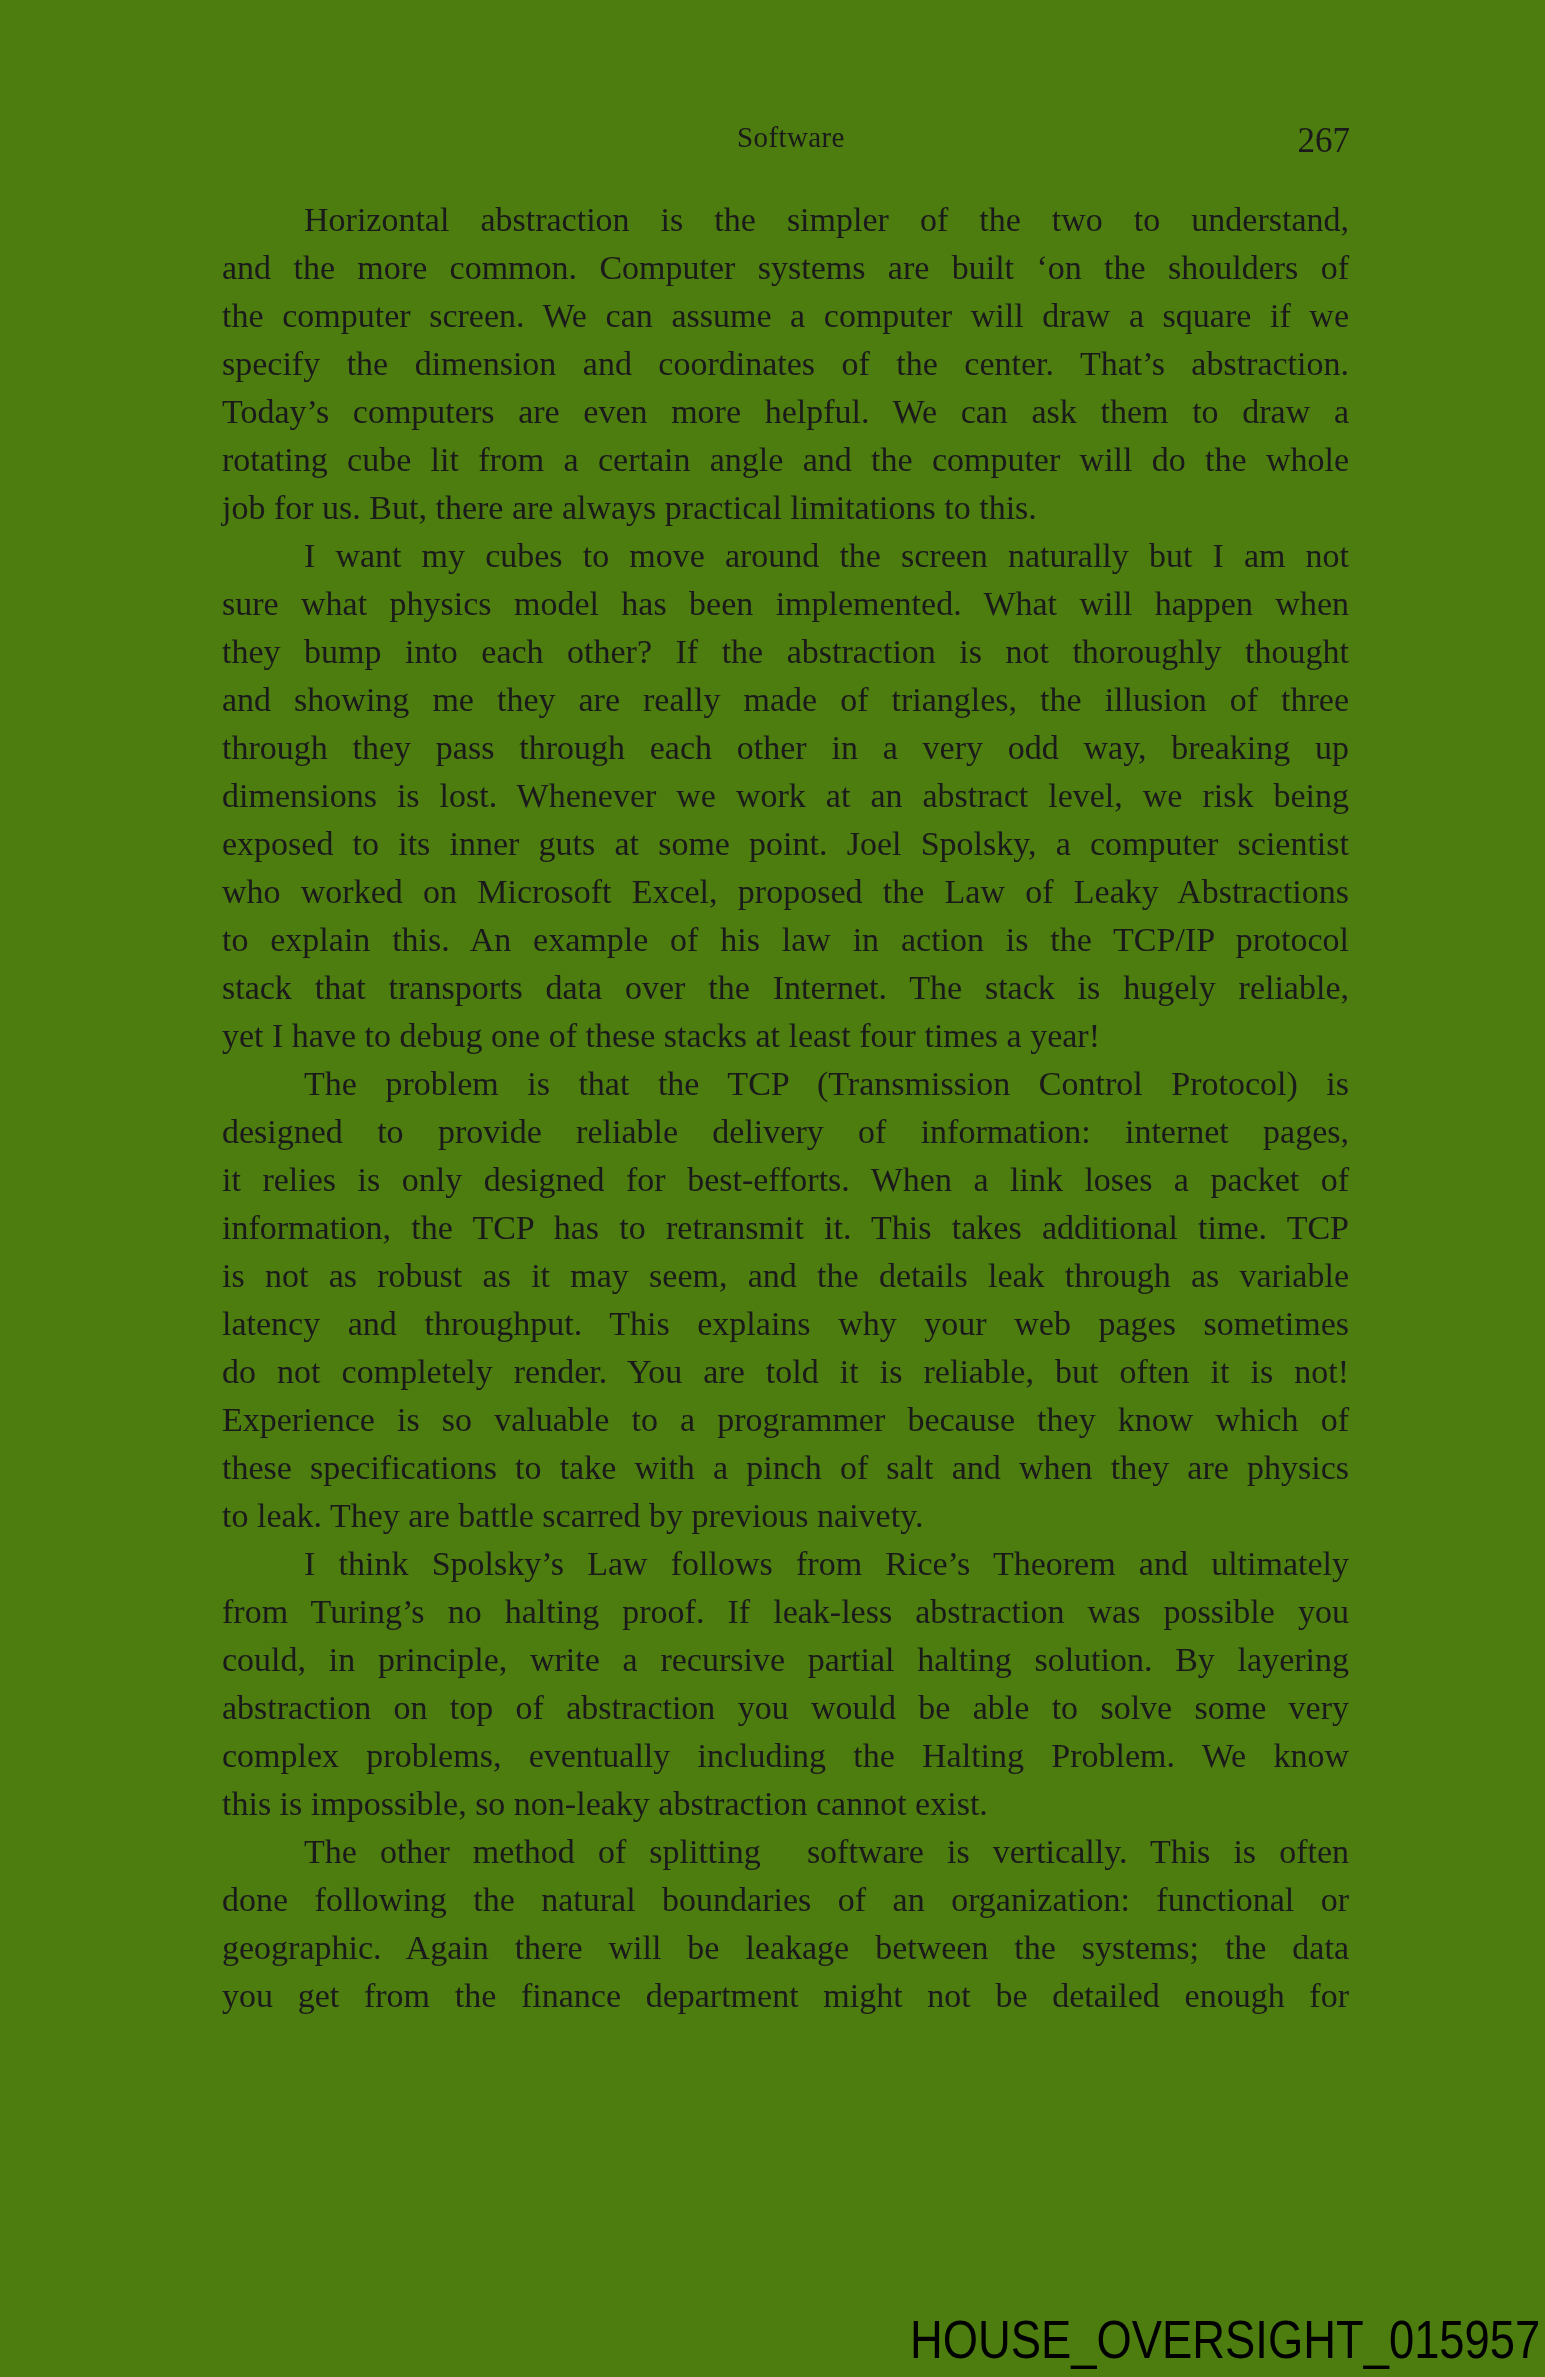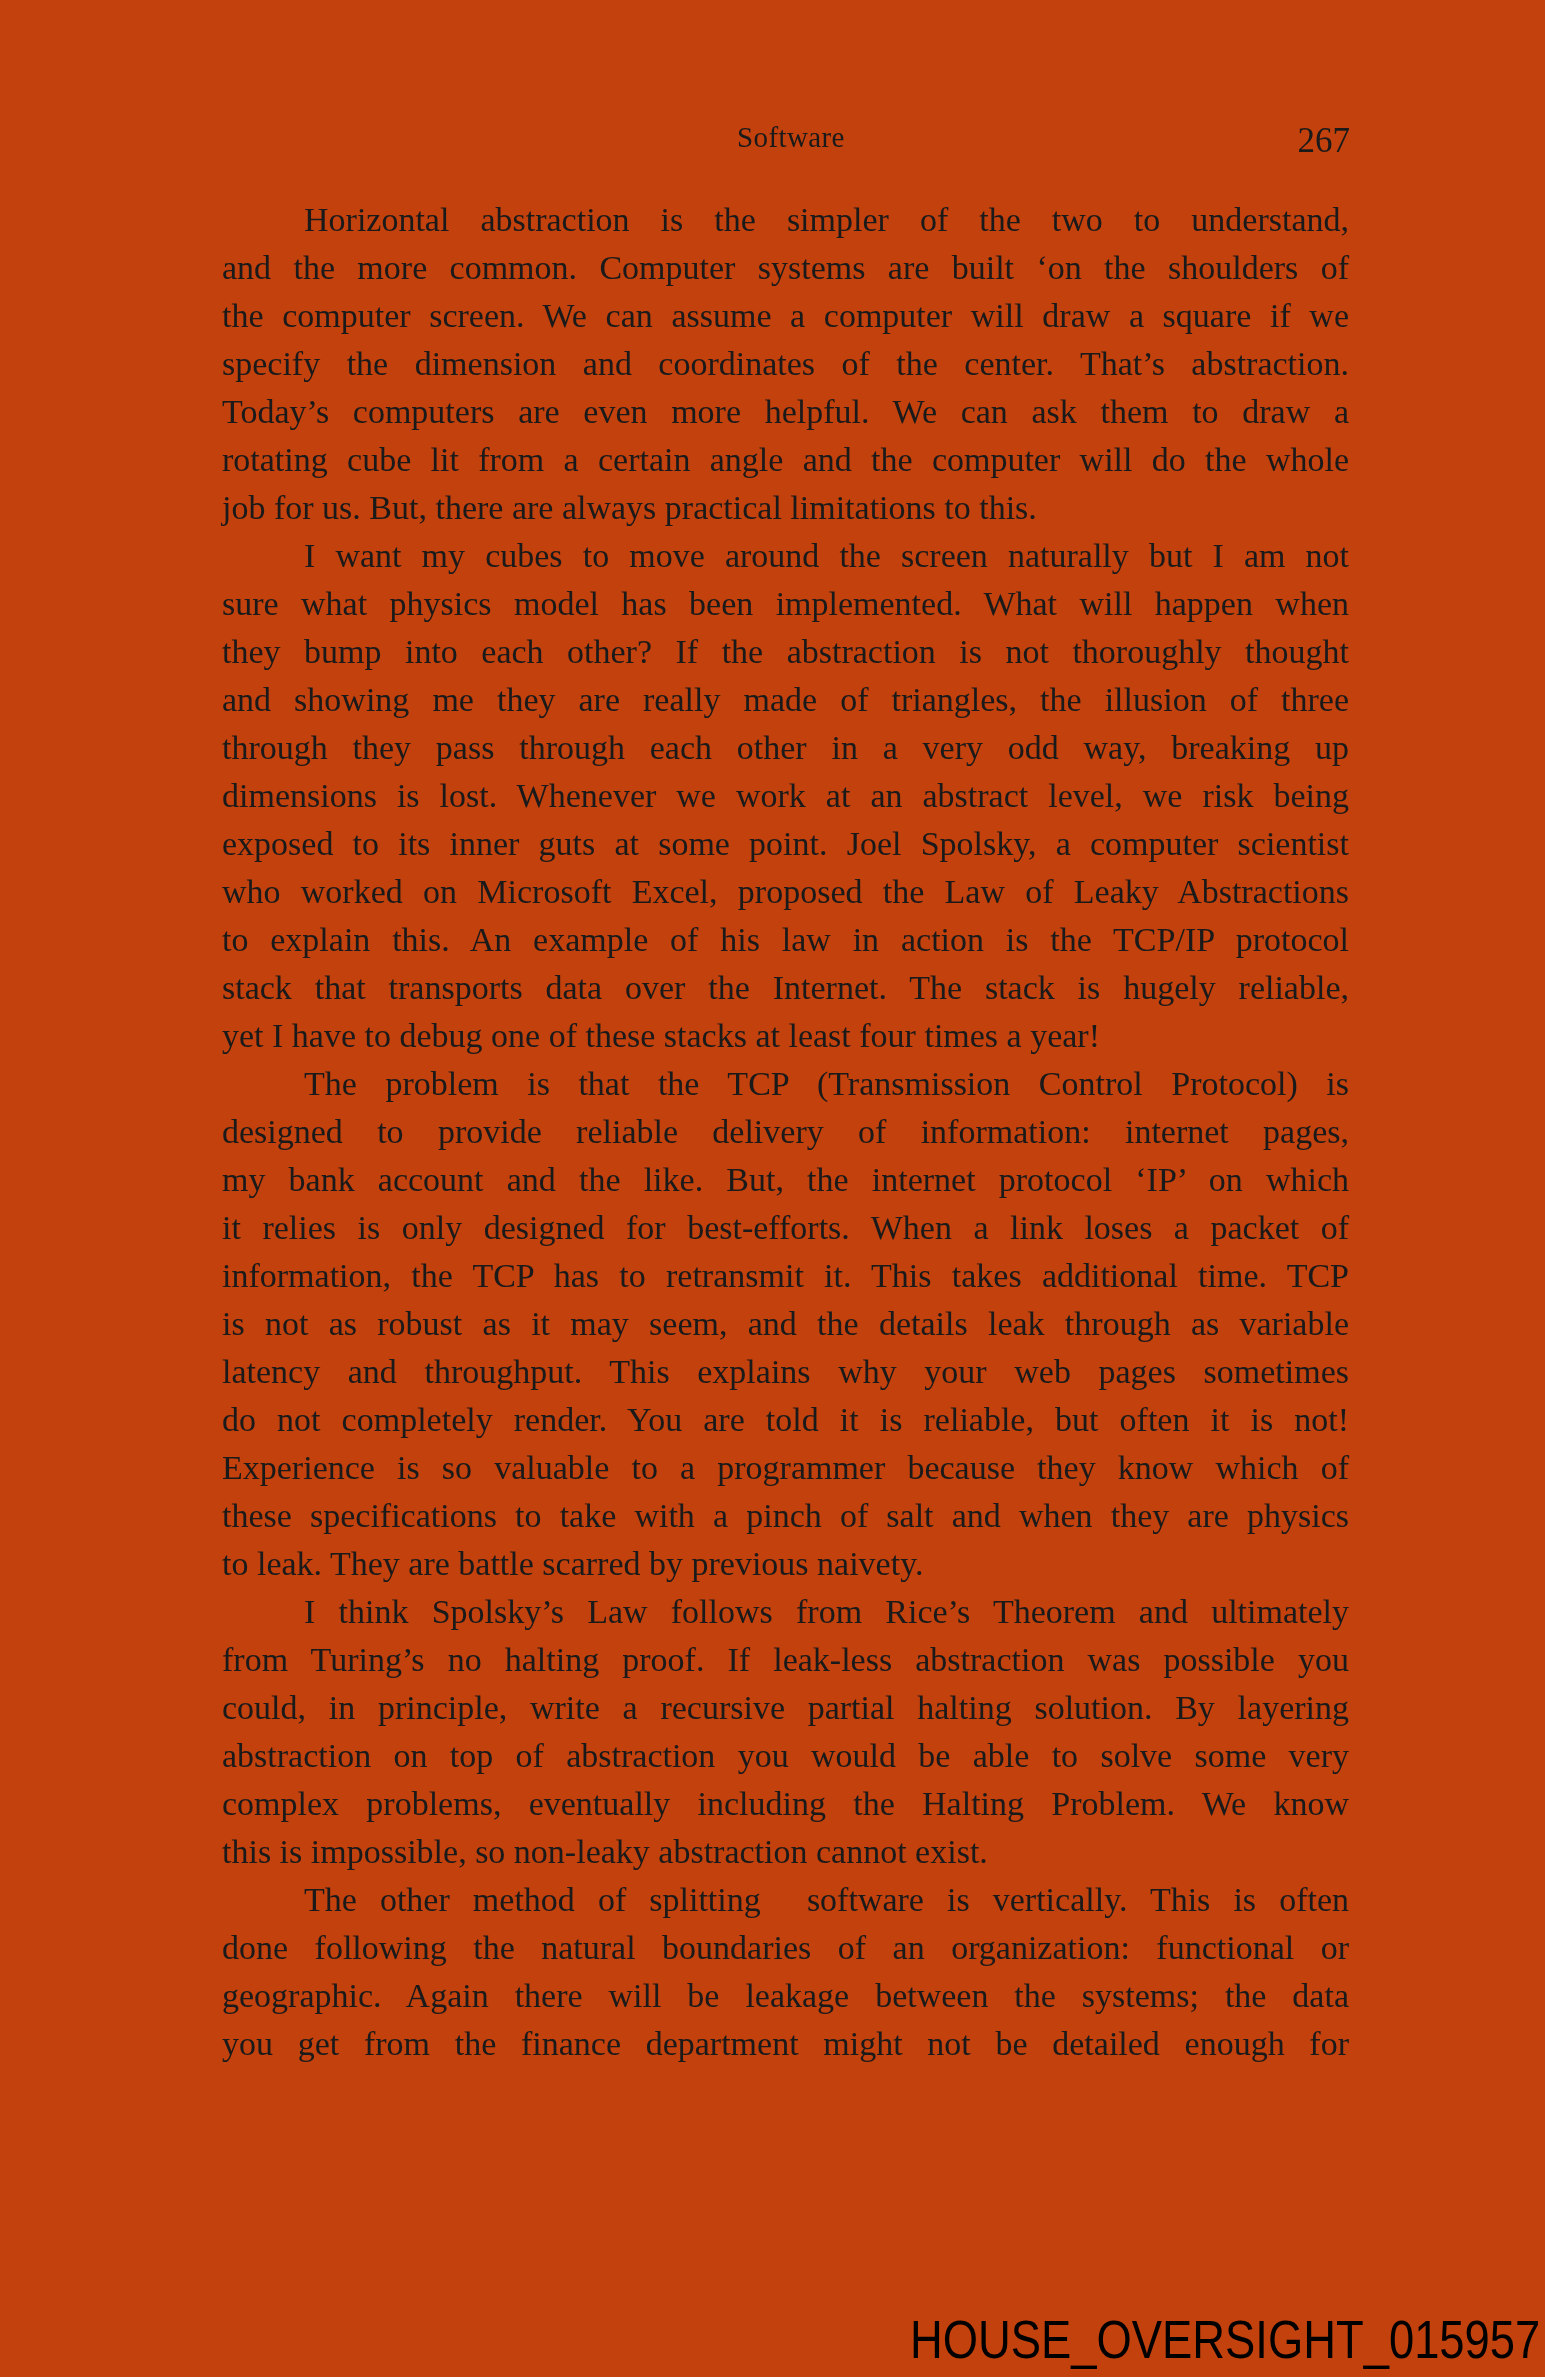--- a/index.html
+++ b/index.html
@@ -4,21 +4,21 @@
 <style>
   html, body {
     margin: 0;
     padding: 0;
     background: #ffffff;
   }
   .page {
     position: relative;
     width: 1545px;
     height: 2377px;
-    background: #c2410c;
+    background: #4d7c0f;
     font-family: "Liberation Serif", serif;
     color: #1a1a1a;
     overflow: hidden;
   }
   .header-title {
     position: absolute;
     left: 737px;
     top: 123px;
     font-size: 29px;
     line-height: 1;
@@ -84,21 +84,20 @@
       <div class="line">and showing me they are really made of triangles, the illusion of three</div>
       <div class="line">through they pass through each other in a very odd way, breaking up</div>
       <div class="line">dimensions is lost. Whenever we work at an abstract level, we risk being</div>
       <div class="line">exposed to its inner guts at some point. Joel Spolsky, a computer scientist</div>
       <div class="line">who worked on Microsoft Excel, proposed the Law of Leaky Abstractions</div>
       <div class="line">to explain this. An example of his law in action is the TCP/IP protocol</div>
       <div class="line">stack that transports data over the Internet. The stack is hugely reliable,</div>
       <div class="line para-end">yet I have to debug one of these stacks at least four times a year!</div>
       <div class="line indent">The problem is that the TCP (Transmission Control Protocol) is</div>
       <div class="line">designed to provide reliable delivery of information: internet pages,</div>
-      <div class="line">my bank account and the like. But, the internet protocol ‘IP’ on which</div>
       <div class="line">it relies is only designed for best-efforts. When a link loses a packet of</div>
       <div class="line">information, the TCP has to retransmit it. This takes additional time. TCP</div>
       <div class="line">is not as robust as it may seem, and the details leak through as variable</div>
       <div class="line">latency and throughput. This explains why your web pages sometimes</div>
       <div class="line">do not completely render. You are told it is reliable, but often it is not!</div>
       <div class="line">Experience is so valuable to a programmer because they know which of</div>
       <div class="line">these specifications to take with a pinch of salt and when they are physics</div>
       <div class="line para-end">to leak. They are battle scarred by previous naivety.</div>
       <div class="line indent">I think Spolsky’s Law follows from Rice’s Theorem and ultimately</div>
       <div class="line">from Turing’s no halting proof. If leak-less abstraction was possible you</div>

